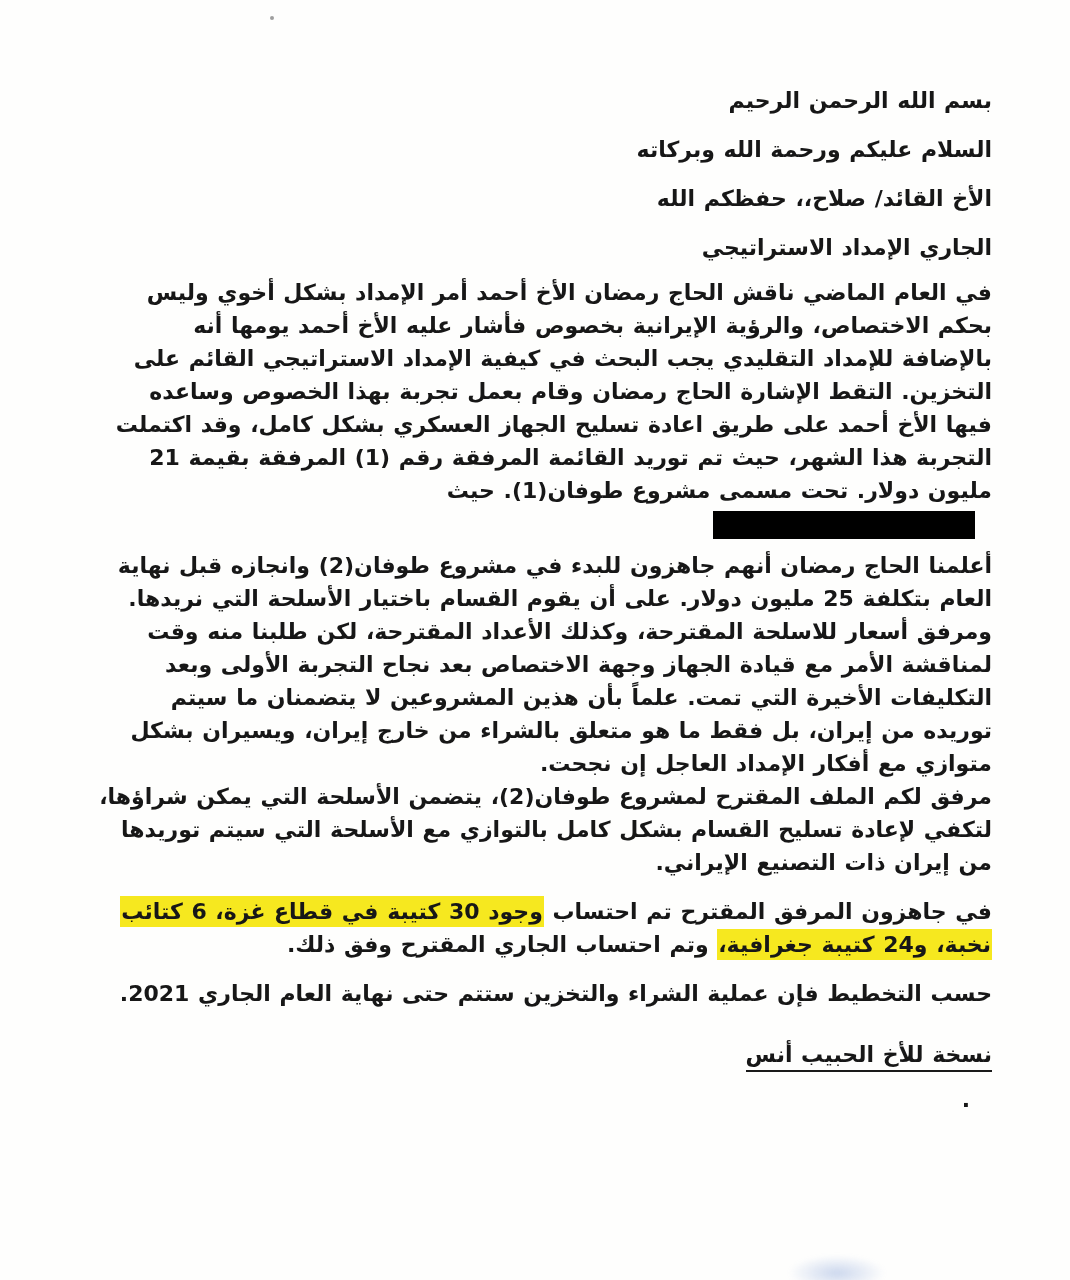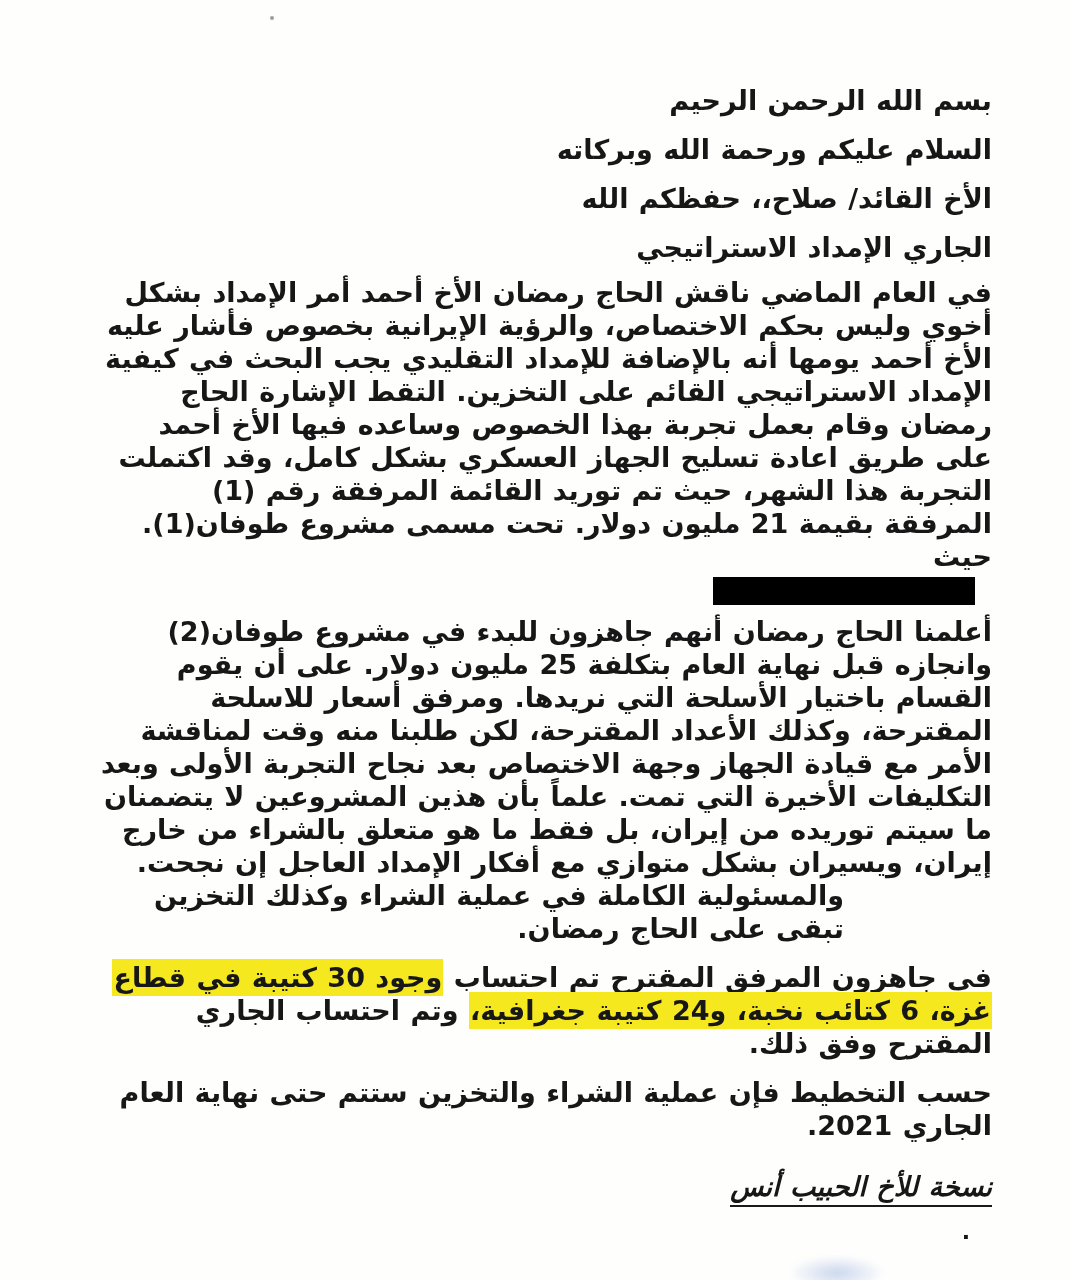--- a/index.html
+++ b/index.html
@@ -20,21 +20,21 @@
     color: #171717;
   }
   .content {
     position: absolute;
     inset: 0;
     padding: 84px 78px 0 96px;
     box-sizing: border-box;
   }
   .content p {
     margin: 0;
-    font-size: 27px;
+    font-size: 22px;
     line-height: 33px;
     text-align: right;
     word-spacing: 1px;
   }
   .head-line {
     font-size: 22px;
     line-height: 30px;
     margin-bottom: 16px !important;
   }
   .subject {
@@ -55,21 +55,20 @@
   .highlight {
     background: #f6e81f;
     padding: 3px 1px;
     -webkit-box-decoration-break: clone;
     box-decoration-break: clone;
   }
   .cc {
     margin-top: 28px !important;
     margin-bottom: 18px !important;
     margin-left: 0;
-    font-style: italic;
   }
   .cc .underlined {
     border-bottom: 2.5px solid #1a1a1a;
     padding-bottom: 3px;
   }
   .period-line {
     margin: 0 22px 14px 0 !important;
     line-height: 22px !important;
     font-size: 22px !important;
   }
@@ -103,22 +102,22 @@
     <p class="head-line">بسم الله الرحمن الرحيم</p>
     <p class="head-line">السلام عليكم ورحمة الله وبركاته</p>
     <p class="head-line">الأخ القائد/ صلاح،، حفظكم الله</p>
     <p class="head-line subject">الجاري الإمداد الاستراتيجي</p>
 
     <p class="para" style="margin-bottom:0 !important">في العام الماضي ناقش الحاج رمضان الأخ أحمد أمر الإمداد بشكل أخوي وليس بحكم الاختصاص، والرؤية الإيرانية بخصوص فأشار عليه الأخ أحمد يومها أنه بالإضافة للإمداد التقليدي يجب البحث في كيفية الإمداد الاستراتيجي القائم على التخزين. التقط الإشارة الحاج رمضان وقام بعمل تجربة بهذا الخصوص وساعده فيها الأخ أحمد على طريق اعادة تسليح الجهاز العسكري بشكل كامل، وقد اكتملت التجربة هذا الشهر، حيث تم توريد القائمة المرفقة رقم (1) المرفقة بقيمة 21 مليون دولار. تحت مسمى مشروع طوفان(1). حيث</p>
 
     <div class="redaction-bar"></div>
 
     <p class="para" style="margin-bottom:0 !important">أعلمنا الحاج رمضان أنهم جاهزون للبدء في مشروع طوفان(2) وانجازه قبل نهاية العام بتكلفة 25 مليون دولار. على أن يقوم القسام باختيار الأسلحة التي نريدها. ومرفق أسعار للاسلحة المقترحة، وكذلك الأعداد المقترحة، لكن طلبنا منه وقت لمناقشة الأمر مع قيادة الجهاز وجهة الاختصاص بعد نجاح التجربة الأولى وبعد التكليفات الأخيرة التي تمت. علماً بأن هذين المشروعين لا يتضمنان ما سيتم توريده من إيران، بل فقط ما هو متعلق بالشراء من خارج إيران، ويسيران بشكل متوازي مع أفكار الإمداد العاجل إن نجحت.</p>
-    <p class="para responsibility">والمسئولية الكاملة في عملية الشراء وكذلك التخزين تبقى على الحاج رمضان.</p>
 
+    <p class="para">مرفق لكم الملف المقترح لمشروع طوفان(2)، يتضمن الأسلحة التي يمكن شراؤها، لتكفي لإعادة تسليح القسام بشكل كامل بالتوازي مع الأسلحة التي سيتم توريدها من إيران ذات التصنيع الإيراني.</p>
 
     <p class="para"><span>في جاهزون المرفق المقترح تم احتساب </span><span class="highlight">وجود 30 كتيبة في قطاع غزة، 6 كتائب نخبة، و24 كتيبة جغرافية،</span><span> وتم احتساب الجاري المقترح وفق ذلك.</span></p>
 
     <p class="para" style="margin-bottom:10px !important">حسب التخطيط فإن عملية الشراء والتخزين ستتم حتى نهاية العام الجاري 2021.</p>
 
 
     <p class="para cc"><span class="underlined">نسخة للأخ الحبيب أنس</span></p>
 
     <p class="period-line">.</p>
 

